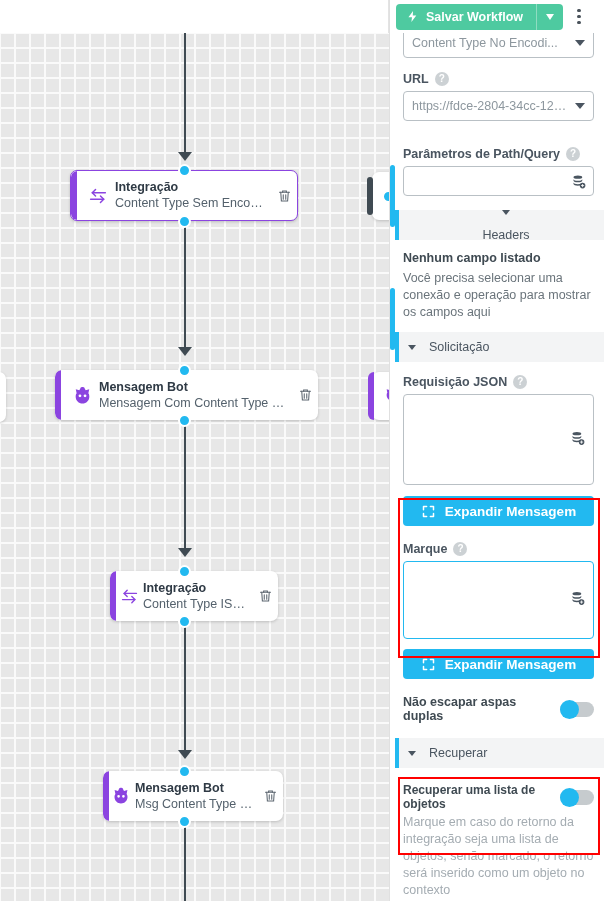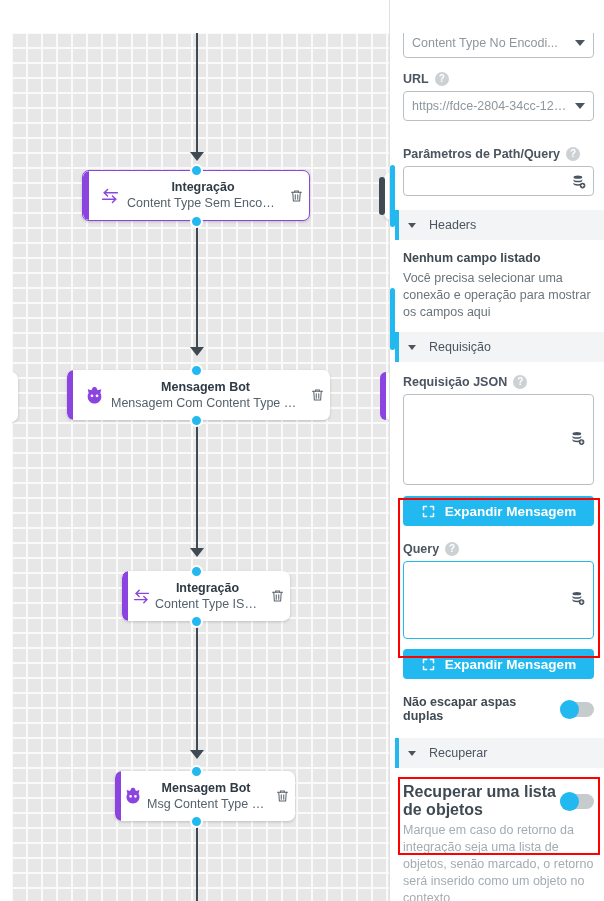--- a/index.html
+++ b/index.html
@@ -5,22 +5,22 @@
   * { box-sizing: border-box; margin:0; padding:0; }
   html, body { width:604px; height:901px; overflow:hidden; }
   body {
     font-family: "Liberation Sans", sans-serif;
     background:#ffffff;
     position:relative;
   }
 
   
   #canvas {
-    position:absolute; left:12px; top:0; width:434px; height:901px;
-    background:#ffffff; overflow:hidden;text-align:center;
+    position:absolute; left:0; top:0; width:434px; height:901px;
+    background:#ffffff; overflow:hidden;
   }
   #canvas-grid {
     position:absolute; left:0; top:33px; width:389px; height:868px;
     background-color:#e7e7e7;
     background-image:
       linear-gradient(to right, #fafafa 2px, transparent 2px),
       linear-gradient(to bottom, #fafafa 2px, transparent 2px);
     background-size:15px 15px;
     background-position:-1px -1px;
   }
@@ -324,20 +324,40 @@
   <div class="dot" style="left:178px; top:815px;"></div>
 </div>
 
 <div id="panel">
 
   <div id="panel-scroll-track">
     <div class="scroll-seg" style="top:132px; height:62px;"></div>
     <div class="scroll-seg" style="top:255px; height:62px;"></div>
   </div>
 
+  <div id="panel-header">
+    <div id="save-group">
+      <div id="save-btn">
+        <span style="display:flex;">
+          <svg width="13" height="15" viewBox="0 0 24 24" fill="#ffffff">
+              <path d="M13 2L4.5 13.5H11l-1 8.5L19 10h-6.5z"></path>
+            </svg>
+        </span>
+        <span>Salvar Workflow</span>
+      </div>
+      <div id="save-caret">
+        <span style="display:block;width:0;height:0;border-left:4.5px solid transparent;border-right:4.5px solid transparent;border-top:6px solid #ffffff;"></span>
+      </div>
+    </div>
+    <div id="kebab">
+      <i></i>
+      <i></i>
+      <i></i>
+    </div>
+  </div>
 
   <div id="panel-body">
 
     <div class="select-box" style="margin-top:-5px;">
       <span class="sv">Content Type No Encodi...</span>
       <span class="caret-dn"></span>
     </div>
 
     <div class="field-label" style="margin-top:14px;">
       <span>URL</span>
@@ -358,33 +378,33 @@
         <svg width="15" height="15" viewBox="0 0 24 24" fill="currentColor">
           <ellipse cx="11" cy="5" rx="7" ry="2.6"></ellipse>
             <path d="M4 8.2c0 1.4 3.1 2.6 7 2.6s7-1.2 7-2.6v2.4c0 1.4-3.1 2.6-7 2.6s-7-1.2-7-2.6z"></path>
           <path d="M4 13.6c0 1.4 3.1 2.6 7 2.6s7-1.2 7-2.6V16c0 1.4-3.1 2.6-7 2.6s-7-1.2-7-2.6z"></path>
           <circle cx="18.5" cy="18.5" r="4.5"></circle>
             <path d="M18.5 16v5M16 18.5h5" stroke="#fff" stroke-width="1.3"></path>
         </svg>
       </span>
     </div>
 
-    <div class="section-head" style="margin-top:14px;">
+    <div class="section-head" style="margin-top:14px;flex-direction:column;">
       <span class="tri-dn"></span>
       <span>Headers</span>
     </div>
 
     <div style="margin-top:11px;">
       <div class="notice-title">Nenhum campo listado</div>
       <div class="notice-body" style="margin-top:5px;">Você precisa selecionar uma conexão e operação para mostrar os campos aqui</div>
     </div>
 
     <div class="section-head" style="margin-top:11px;">
       <span class="tri-dn"></span>
-      <span>Requisição</span>
+      <span>Solicitação</span>
     </div>
 
     <div class="field-label" style="margin-top:13px;">
       <span>Requisição JSON</span>
       <span class="help">?</span>
     </div>
     <div class="textarea-box" style="height:91px;">
       <span class="db-icon" style="color:#4a5560;">
         <svg width="15" height="15" viewBox="0 0 24 24" fill="currentColor">
           <ellipse cx="11" cy="5" rx="7" ry="2.6"></ellipse>
@@ -401,21 +421,21 @@
           <path d="M4 9V4h5"></path>
             <path d="M20 9V4h-5"></path>
             <path d="M4 15v5h5"></path>
             <path d="M20 15v5h-5"></path>
         </svg>
       </span>
       <span>Expandir Mensagem</span>
     </div>
 
     <div class="field-label" style="margin-top:16px;">
-      <span>Query</span>
+      <span>Marque</span>
       <span class="help">?</span>
     </div>
     <div class="textarea-box focused" style="height:78px;">
       <span class="db-icon" style="color:#4a5560;">
         <svg width="15" height="15" viewBox="0 0 24 24" fill="currentColor">
           <ellipse cx="11" cy="5" rx="7" ry="2.6"></ellipse>
             <path d="M4 8.2c0 1.4 3.1 2.6 7 2.6s7-1.2 7-2.6v2.4c0 1.4-3.1 2.6-7 2.6s-7-1.2-7-2.6z"></path>
           <path d="M4 13.6c0 1.4 3.1 2.6 7 2.6s7-1.2 7-2.6V16c0 1.4-3.1 2.6-7 2.6s-7-1.2-7-2.6z"></path>
           <circle cx="18.5" cy="18.5" r="4.5"></circle>
             <path d="M18.5 16v5M16 18.5h5" stroke="#fff" stroke-width="1.3"></path>
@@ -440,21 +460,21 @@
         <span class="knob"></span>
       </span>
     </div>
 
     <div class="section-head" style="margin-top:15px;">
       <span class="tri-dn"></span>
       <span>Recuperar</span>
     </div>
 
     <div class="toggle-row" style="margin-top:15px;">
-      <span class="toggle-label" style="font-size:16px;">Recuperar uma lista de objetos</span>
+      <span class="toggle-label" style="font-size:12px;">Recuperar uma lista de objetos</span>
       <span class="switch" style="margin-left:2px;">
         <span class="knob"></span>
       </span>
     </div>
     <div class="notice-body" style="margin-top:3px; color:#a4acb2;">Marque em caso do retorno da integração seja uma lista de objetos, senão marcado, o retorno será inserido como um objeto no contexto</div>
 
     <div class="ghost-input" style="margin-top:11px;">
       
     </div>
   </div>

